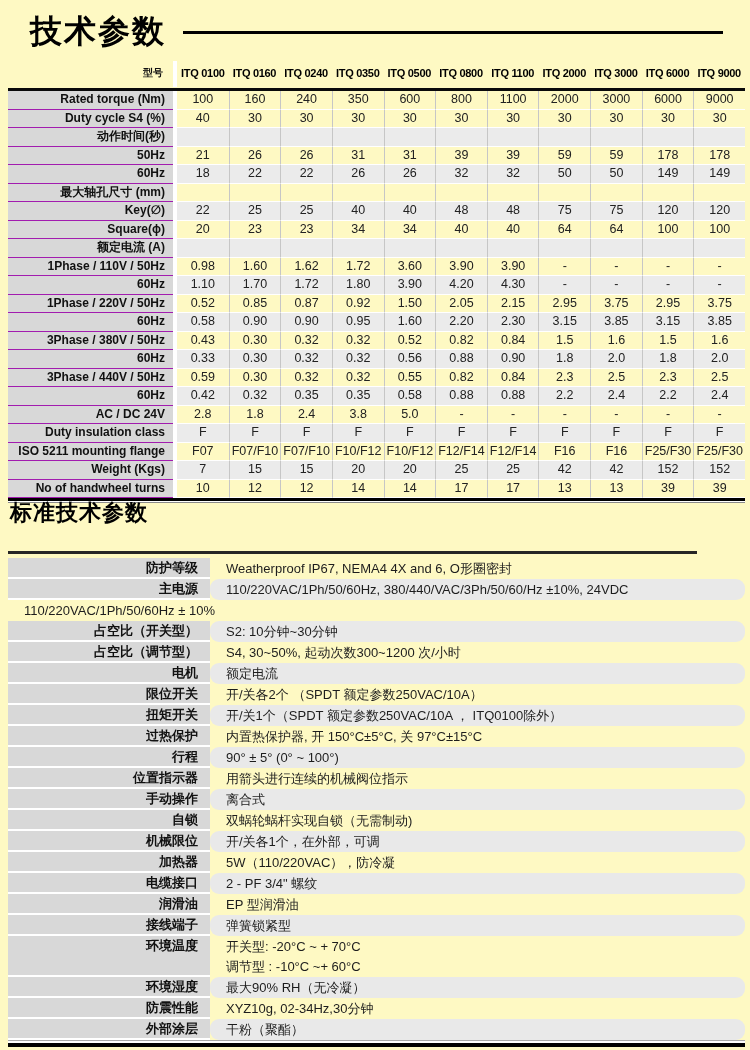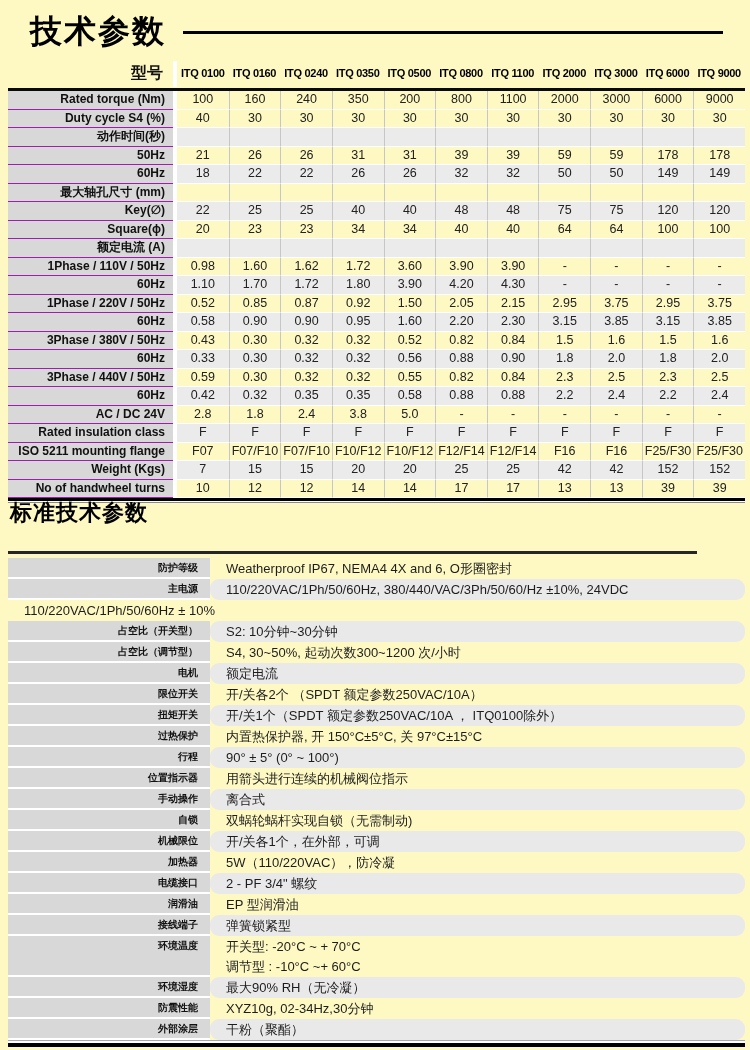--- a/index.html
+++ b/index.html
@@ -7,42 +7,42 @@
   body { font-family:"Liberation Sans","DejaVu Sans",sans-serif; color:#111; }
   #page { position:relative; width:750px; height:1050px; background:#fef9c3; overflow:hidden; }
 
   
   .title1 { position:absolute; left:30px; top:10px; font-size:32px; font-weight:800; letter-spacing:2px; color:#000; }
   .title1-rule { position:absolute; left:183px; top:31px; width:540px; height:3px; background:#000; }
 
   
   .grid1 { display:grid; grid-template-columns:165px 4px repeat(11,1fr); }
   .model-row { position:absolute; left:8px; top:61px; width:737px; height:26px; }
-  .model-label { font-size:16px; font-weight:600; text-align:right; padding-right:10px; line-height:24px; color:#111; }
+  .model-label { font-size:10px; font-weight:600; text-align:right; padding-right:10px; line-height:24px; color:#111; }
   .model-cell { font-size:11px; font-weight:bold; text-align:center; line-height:24px; white-space:nowrap; letter-spacing:-0.3px; color:#000; }
   .t1-topline { position:absolute; left:8px; top:88px; width:737px; height:3px; background:#0a0a0a; }
   #t1-rows { position:absolute; left:8px; top:91px; width:737px; }
   .t1-row { height:18.5px; }
   .t1-label { background:#d8d8d8; font-weight:bold; font-size:12px; text-align:right; padding-right:8px; line-height:17.5px; border-bottom:1px solid #a21caf; white-space:nowrap; color:#111; }
   .t1-gutter { background:#fff; }
   .t1-cell { font-size:12.5px; text-align:center; line-height:17.5px; border-bottom:1px solid #fff; border-left:1px solid #c6c6c6; color:#222; }
   .t1-row > .t1-cell:nth-child(3) { border-left:none; }
   .t1-row.shaded .t1-cell { background:#ebebeb; }
   .t1-bottom { position:absolute; left:8px; top:498px; width:737px; }
   .t1-bottom .b1 { height:3px; background:#000; }
   .t1-bottom .b2 { height:1px; background:#fff; }
   .t1-bottom .b3 { height:1px; background:#8a8a8a; }
 
   
   .title2 { position:absolute; left:10px; top:498px; font-size:22px; font-weight:800; letter-spacing:1px; color:#000; }
   .title2-rule { position:absolute; left:8px; top:551px; width:689px; height:3px; background:#262626; }
   #t2-rows { position:absolute; left:8px; top:558px; width:737px; }
   .t2-row { display:grid; grid-template-columns:202px 1fr; height:21px; }
   .t2-row.tall { height:41px; }
-  .t2-label { background:#d8d8d8; border-bottom:2px solid #fff; font-weight:bold; font-size:10px; text-align:right; padding-right:12px; line-height:19px; color:#111; white-space:nowrap; }
+  .t2-label { background:#d8d8d8; border-bottom:2px solid #fff; font-weight:bold; font-size:13px; text-align:right; padding-right:12px; line-height:19px; color:#111; white-space:nowrap; }
   .t2-value { font-size:13px; line-height:21px; padding-left:16px; color:#1d1d1d; white-space:nowrap; }
   .t2-row.shaded .t2-value { background:#e9e9e9;border-radius:9px; }
   .t2-row.tall .t2-value { line-height:19.5px; padding-top:1px; }
   .page-bottom { position:absolute; left:8px; top:1040px; width:737px; }
   .page-bottom .b1 { height:1px; background:#a8a8a8; }
   .page-bottom .b2 { height:2px; background:#fff; }
   .page-bottom .b3 { height:4px; background:#000; }
 </style>
 </head>
 <body>
@@ -70,21 +70,21 @@
 
   <div class="t1-topline"></div>
   <div id="t1-rows">
       <div class="grid1 t1-row">
         <div class="t1-label">Rated torque (Nm)</div>
         <div class="t1-gutter"></div>
         <div class="t1-cell">100</div>
         <div class="t1-cell">160</div>
         <div class="t1-cell">240</div>
         <div class="t1-cell">350</div>
-        <div class="t1-cell">200</div>
+        <div class="t1-cell">600</div>
         <div class="t1-cell">800</div>
         <div class="t1-cell">1100</div>
         <div class="t1-cell">2000</div>
         <div class="t1-cell">3000</div>
         <div class="t1-cell">6000</div>
         <div class="t1-cell">9000</div>
       </div>
       <div class="grid1 t1-row">
         <div class="t1-label">Duty cycle S4 (%)</div>
         <div class="t1-gutter"></div>
@@ -334,21 +334,21 @@
         <div class="t1-cell">3.8</div>
         <div class="t1-cell">5.0</div>
         <div class="t1-cell">-</div>
         <div class="t1-cell">-</div>
         <div class="t1-cell">-</div>
         <div class="t1-cell">-</div>
         <div class="t1-cell">-</div>
         <div class="t1-cell">-</div>
       </div>
       <div class="grid1 t1-row shaded">
-        <div class="t1-label">Rated insulation class</div>
+        <div class="t1-label">Duty insulation class</div>
         <div class="t1-gutter"></div>
         <div class="t1-cell">F</div>
         <div class="t1-cell">F</div>
         <div class="t1-cell">F</div>
         <div class="t1-cell">F</div>
         <div class="t1-cell">F</div>
         <div class="t1-cell">F</div>
         <div class="t1-cell">F</div>
         <div class="t1-cell">F</div>
         <div class="t1-cell">F</div>

